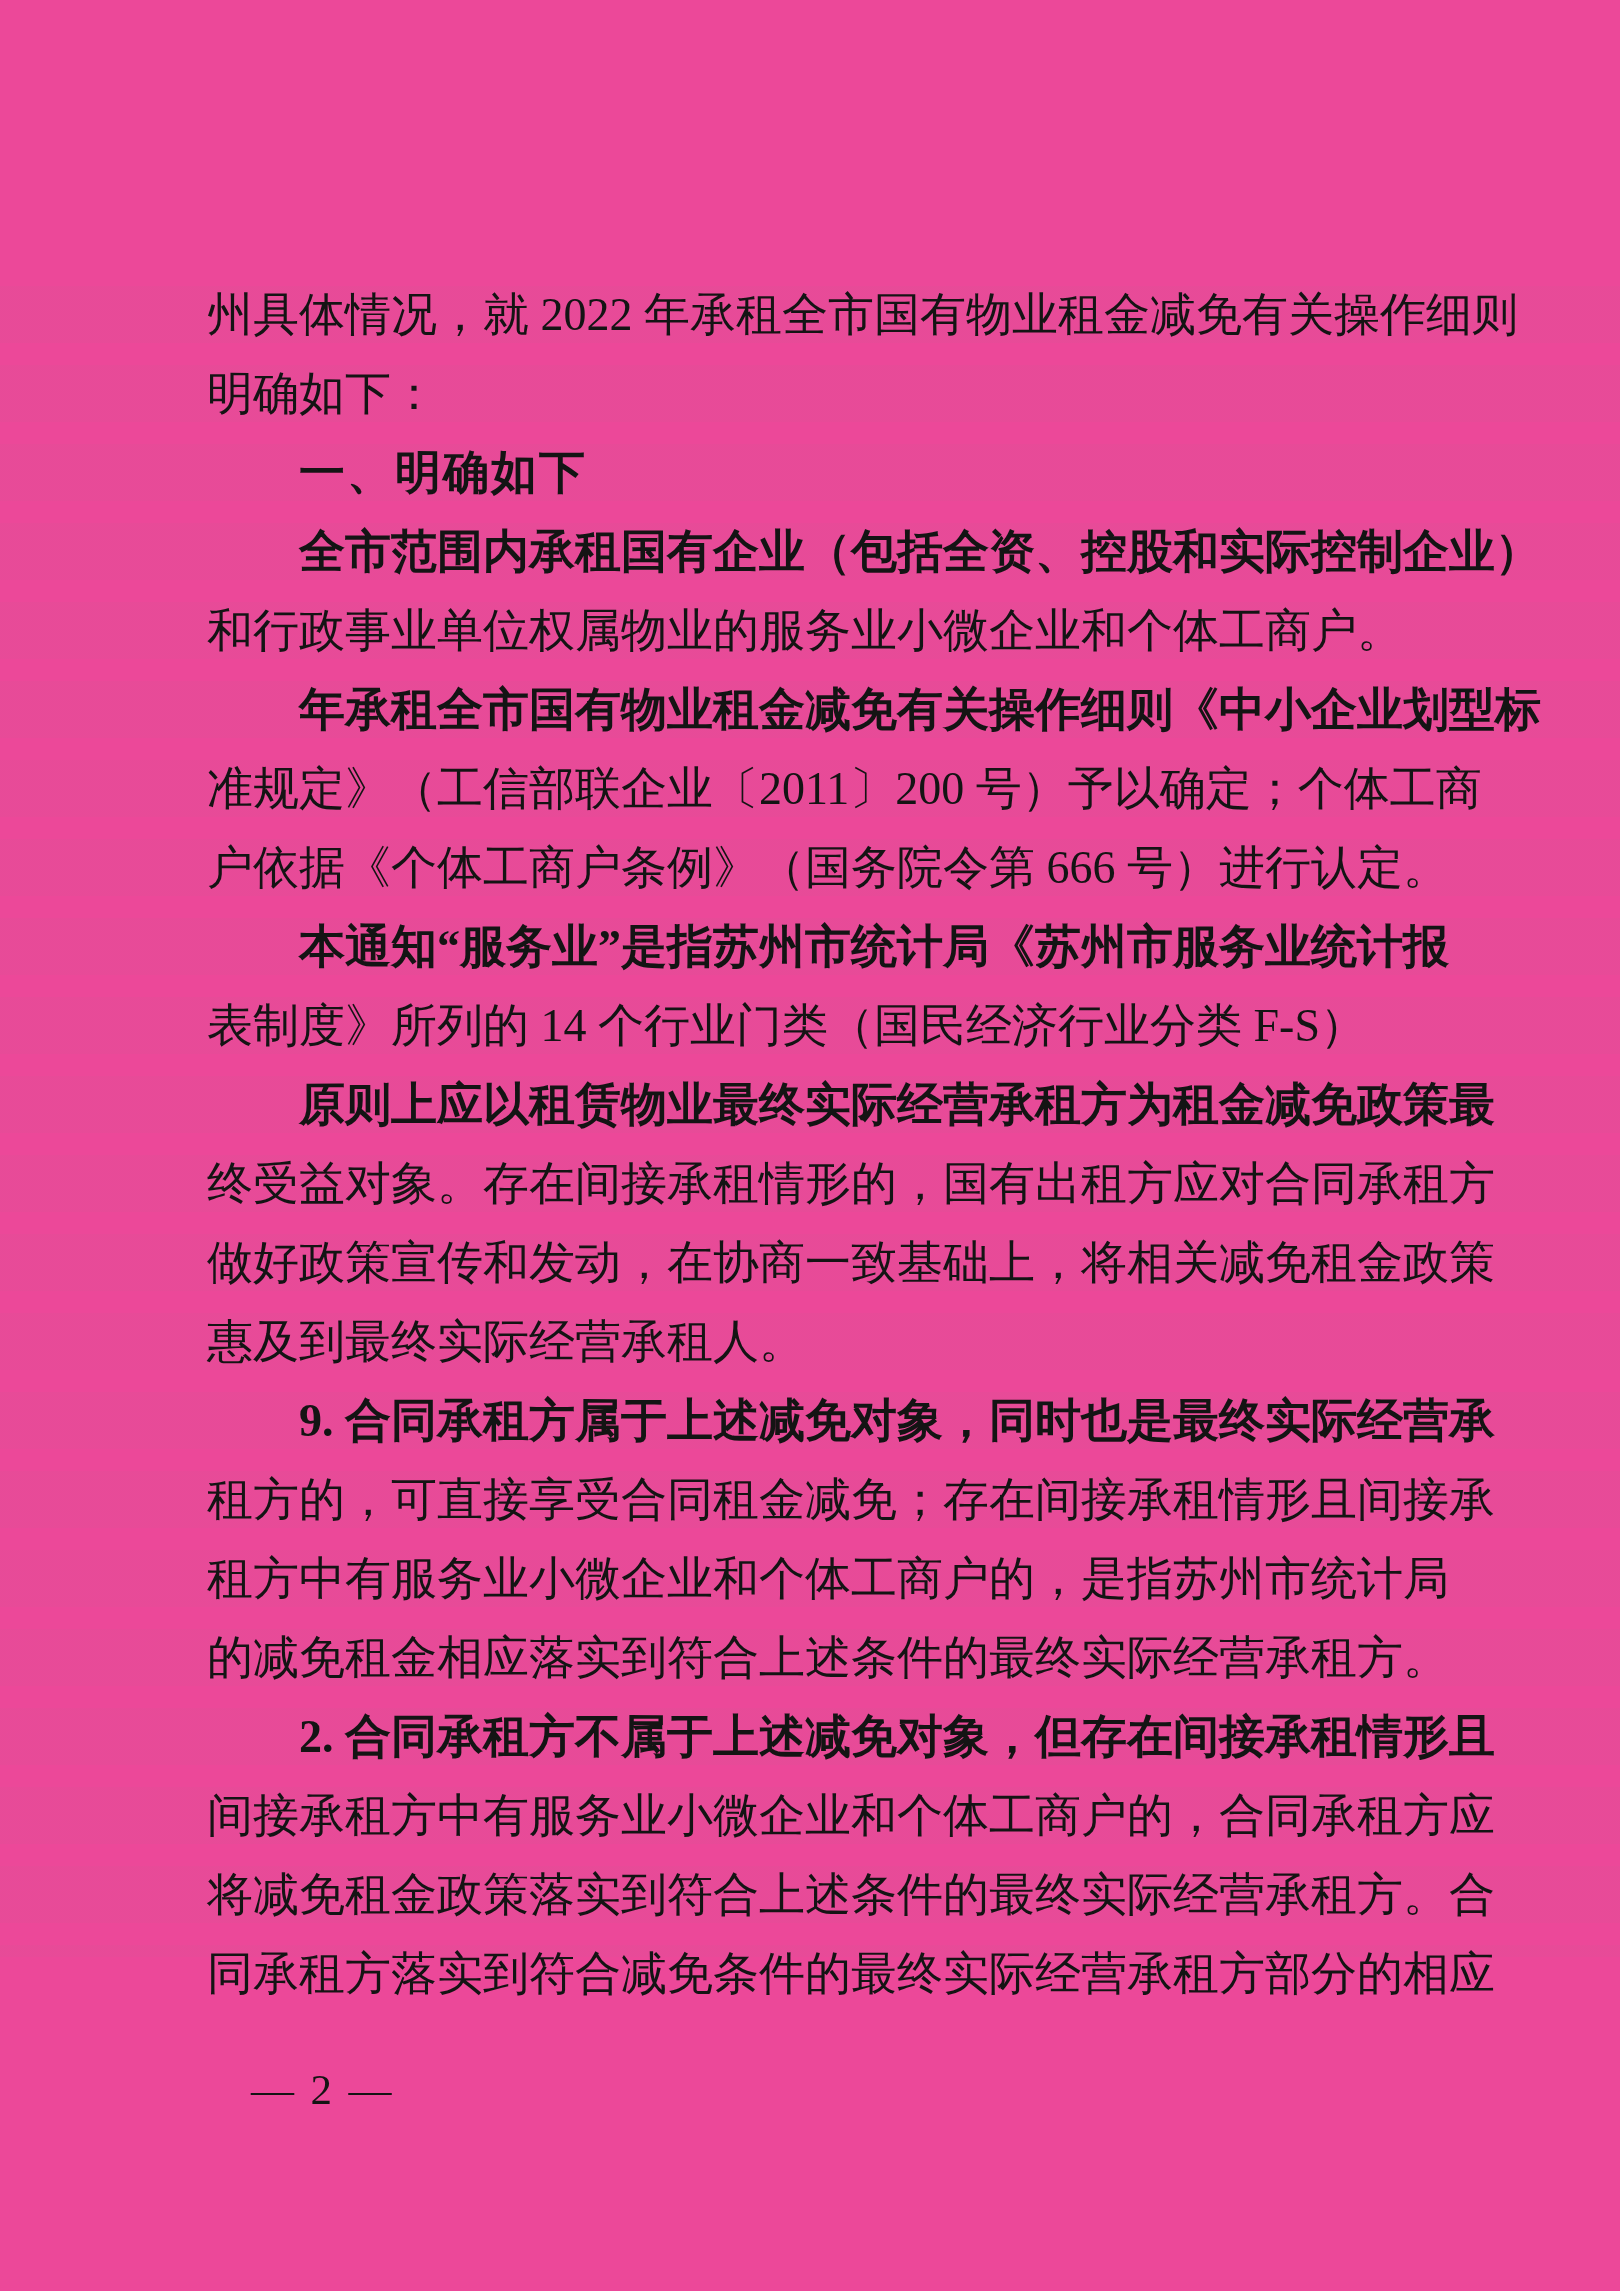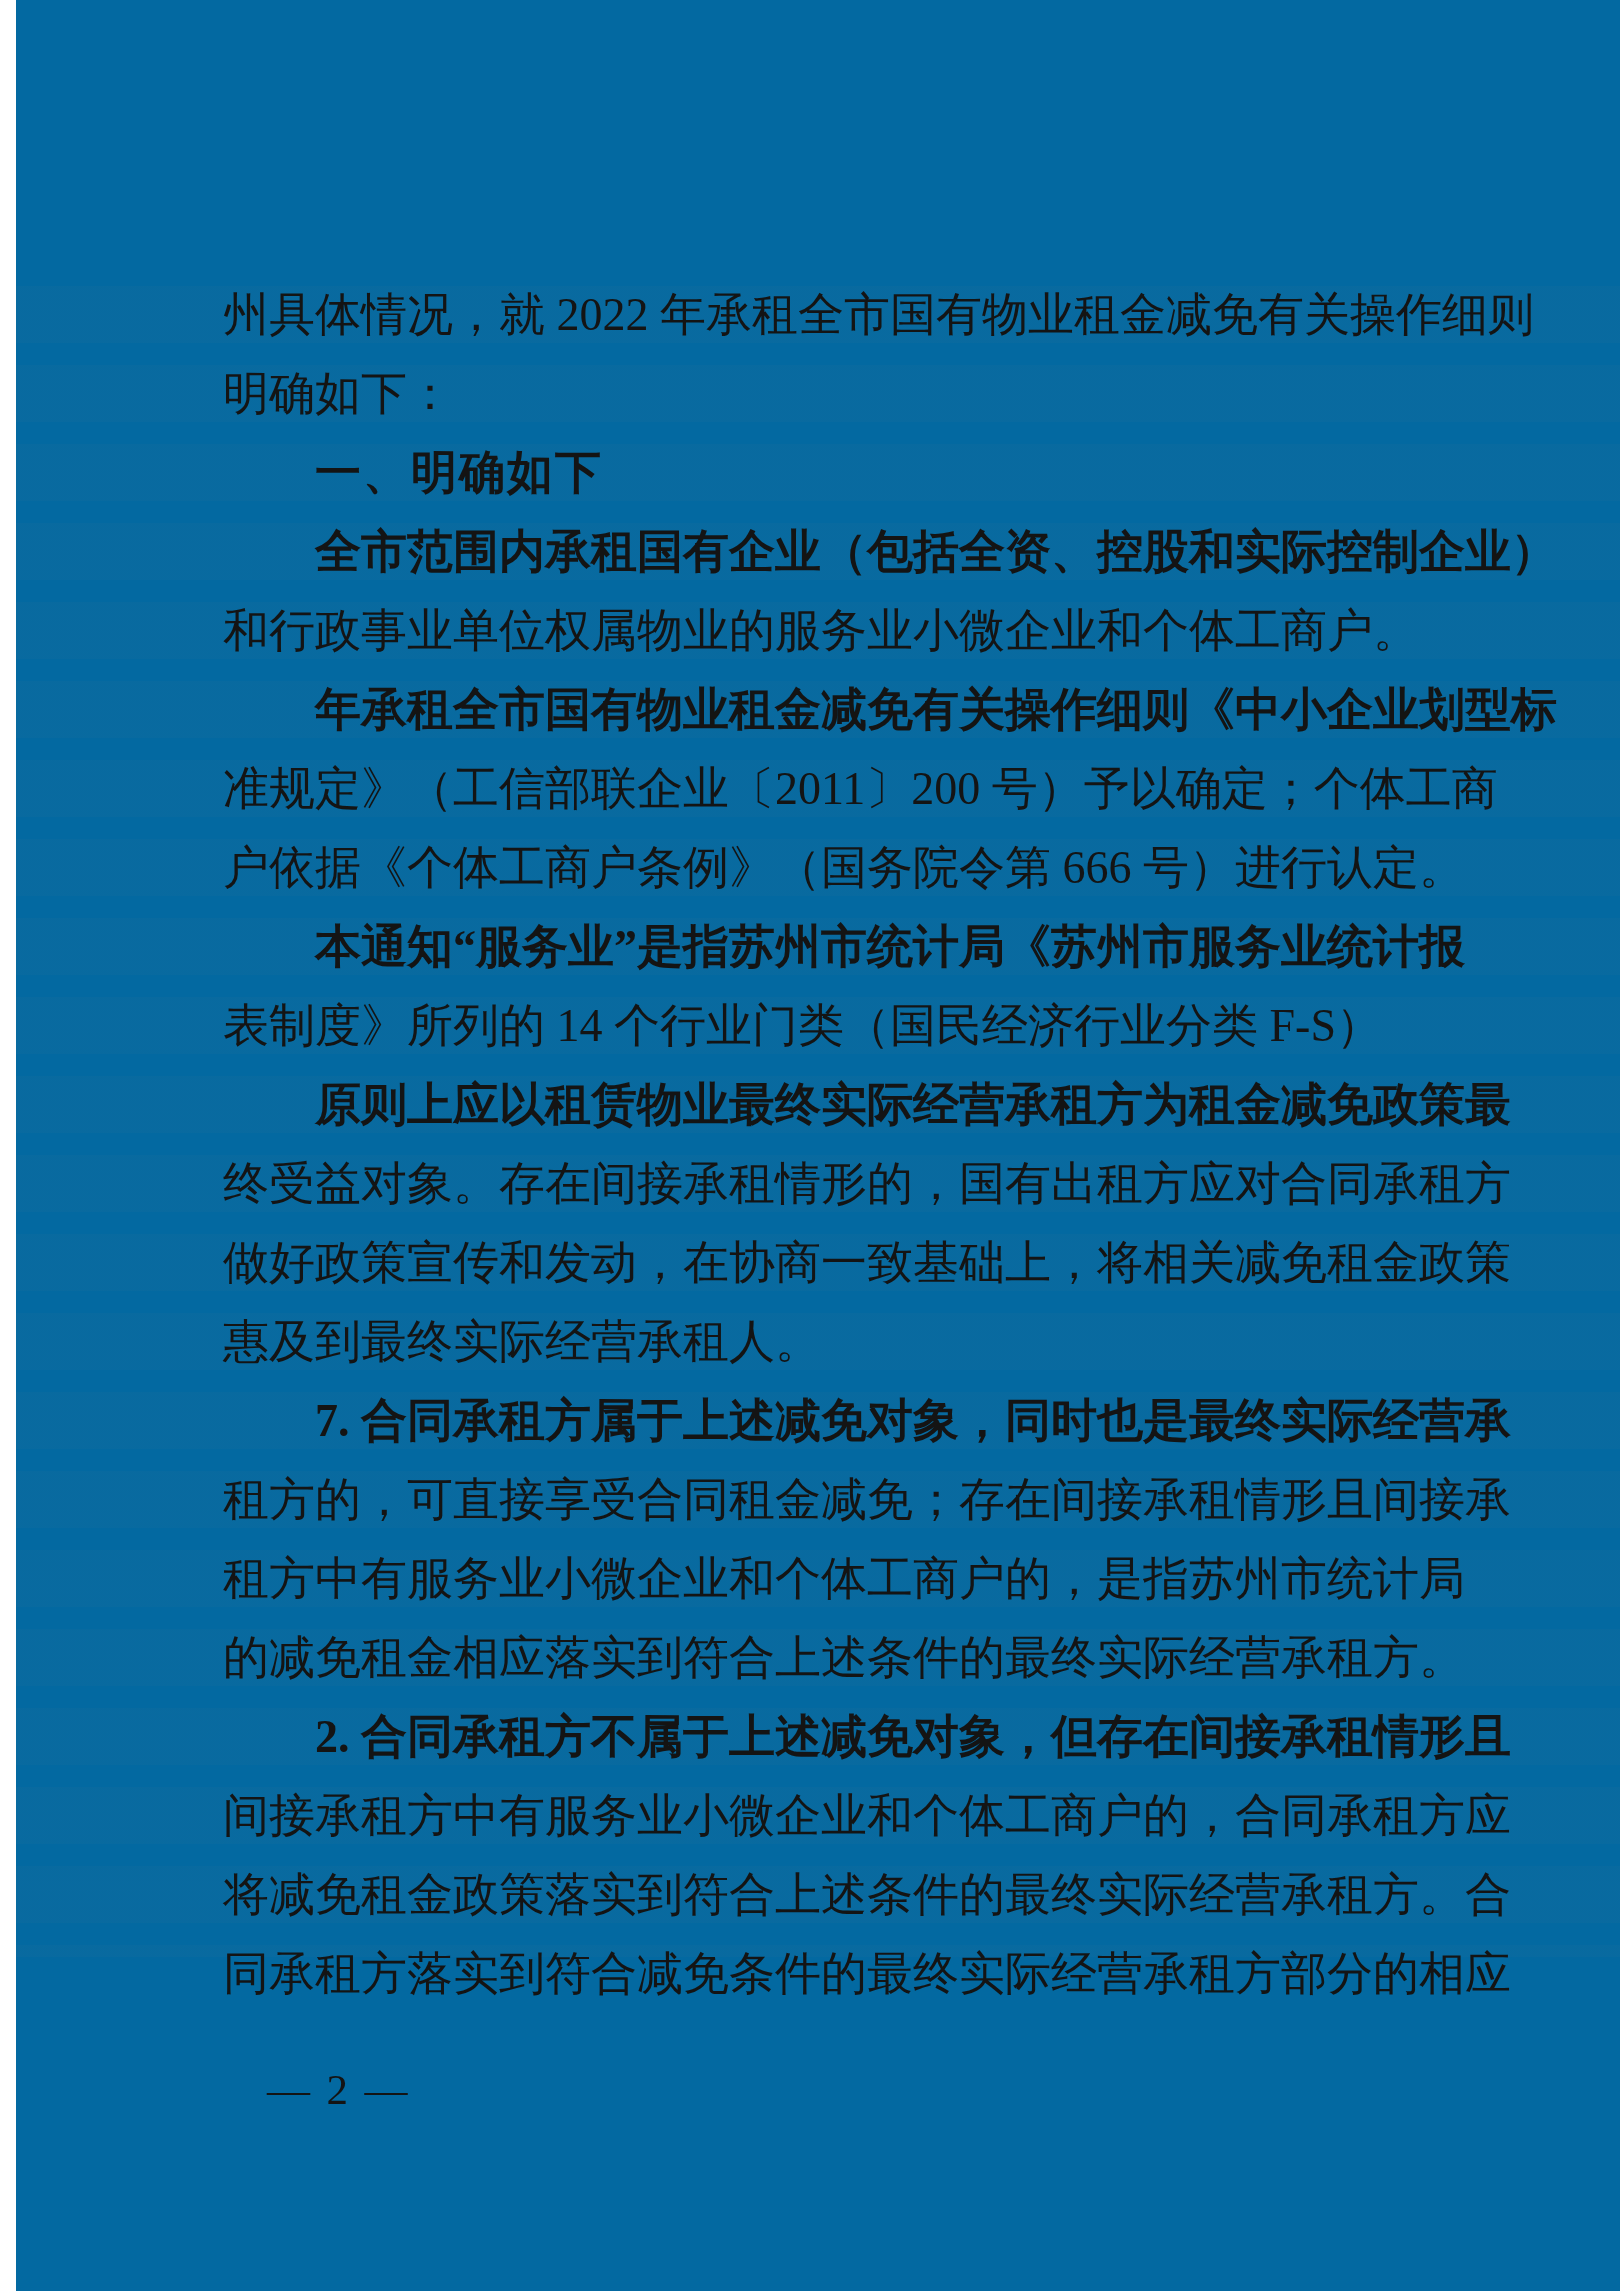--- a/index.html
+++ b/index.html
@@ -11,22 +11,21 @@
     height: 2292px;
     background: #ffffff;
     position: relative;
     overflow: hidden;
     font-family: "Liberation Serif", "DejaVu Serif", serif;
     color: #141414;
   }
   .page {
     position: absolute;
     inset: 0;
-    background: #0369a1;
-    margin-left: 16px;
+    background: #ec4899;
   }
   
   .scan-bands {
     position: absolute;
     left: 0;
     top: 286px;
     width: 100%;
     height: 1671px;
     background: repeating-linear-gradient(
       to bottom,
@@ -80,21 +79,21 @@
       <div class="line">和行政事业单位权属物业的服务业小微企业和个体工商户。</div>
       <div class="line indent">年承租全市国有物业租金减免有关操作细则《中小企业划型标</div>
       <div class="line">准规定》（工信部联企业〔2011〕200 号）予以确定；个体工商</div>
       <div class="line">户依据《个体工商户条例》（国务院令第 666 号）进行认定。</div>
       <div class="line indent">本通知“服务业”是指苏州市统计局《苏州市服务业统计报</div>
       <div class="line">表制度》所列的 14 个行业门类（国民经济行业分类 F-S）</div>
       <div class="line indent">原则上应以租赁物业最终实际经营承租方为租金减免政策最</div>
       <div class="line">终受益对象。存在间接承租情形的，国有出租方应对合同承租方</div>
       <div class="line">做好政策宣传和发动，在协商一致基础上，将相关减免租金政策</div>
       <div class="line">惠及到最终实际经营承租人。</div>
-      <div class="line indent">7. 合同承租方属于上述减免对象，同时也是最终实际经营承</div>
+      <div class="line indent">9. 合同承租方属于上述减免对象，同时也是最终实际经营承</div>
       <div class="line">租方的，可直接享受合同租金减免；存在间接承租情形且间接承</div>
       <div class="line">租方中有服务业小微企业和个体工商户的，是指苏州市统计局</div>
       <div class="line">的减免租金相应落实到符合上述条件的最终实际经营承租方。</div>
       <div class="line indent">2. 合同承租方不属于上述减免对象，但存在间接承租情形且</div>
       <div class="line">间接承租方中有服务业小微企业和个体工商户的，合同承租方应</div>
       <div class="line">将减免租金政策落实到符合上述条件的最终实际经营承租方。合</div>
       <div class="line">同承租方落实到符合减免条件的最终实际经营承租方部分的相应</div>
     </div>
   <div class="footer">
     <span>— 2 —</span>

